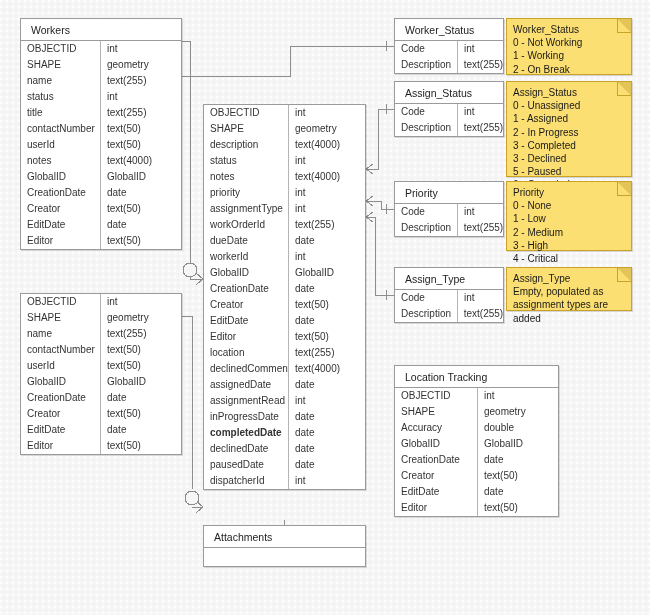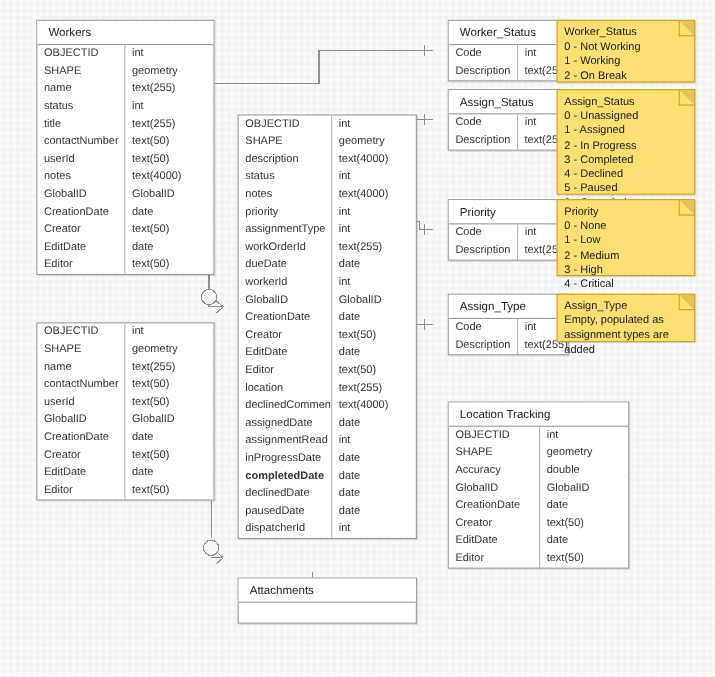--- a/index.html
+++ b/index.html
@@ -18,21 +18,20 @@
       radial-gradient(circle at 4px 4px, rgba(0,0,0,.022) 1px, transparent 1.6px);
     background-size:6px 6px, 6px 6px;
   }
   
   .entity{
     position:absolute;
     background:#ffffff;
     border:1px solid #9a9a9a;
     box-shadow:1px 1px 0 rgba(0,0,0,.13);
     box-sizing:border-box;
-    margin-left:13px;
   }
   .entity .ent-title{
     height:22px;line-height:22px;
     padding-left:10px;
     font-size:10.5px;
     color:#222;
     border-bottom:1px solid #9a9a9a;
     box-sizing:border-box;
     background:#fff;
     white-space:nowrap;
@@ -439,21 +438,21 @@
       <div class="nline">1 - Working</div>
       <div class="nline">2 - On Break</div>
     </div>
     <div class="note" style="left: 506px; top: 81px; width: 126px; height: 96px;">
       <div class="fold"></div>
       <div class="nline">Assign_Status</div>
       <div class="nline">0 - Unassigned</div>
       <div class="nline">1 - Assigned</div>
       <div class="nline">2 - In Progress</div>
       <div class="nline">3 - Completed</div>
-      <div class="nline">4 - Declined</div>
+      <div class="nline">3 - Declined</div>
       <div class="nline">5 - Paused</div>
       <div class="nline">6 - Canceled</div>
     </div>
     <div class="note" style="left: 506px; top: 181px; width: 126px; height: 70px;">
       <div class="fold"></div>
       <div class="nline">Priority</div>
       <div class="nline">0 - None</div>
       <div class="nline">1 - Low</div>
       <div class="nline">2 - Medium</div>
       <div class="nline">3 - High</div>

